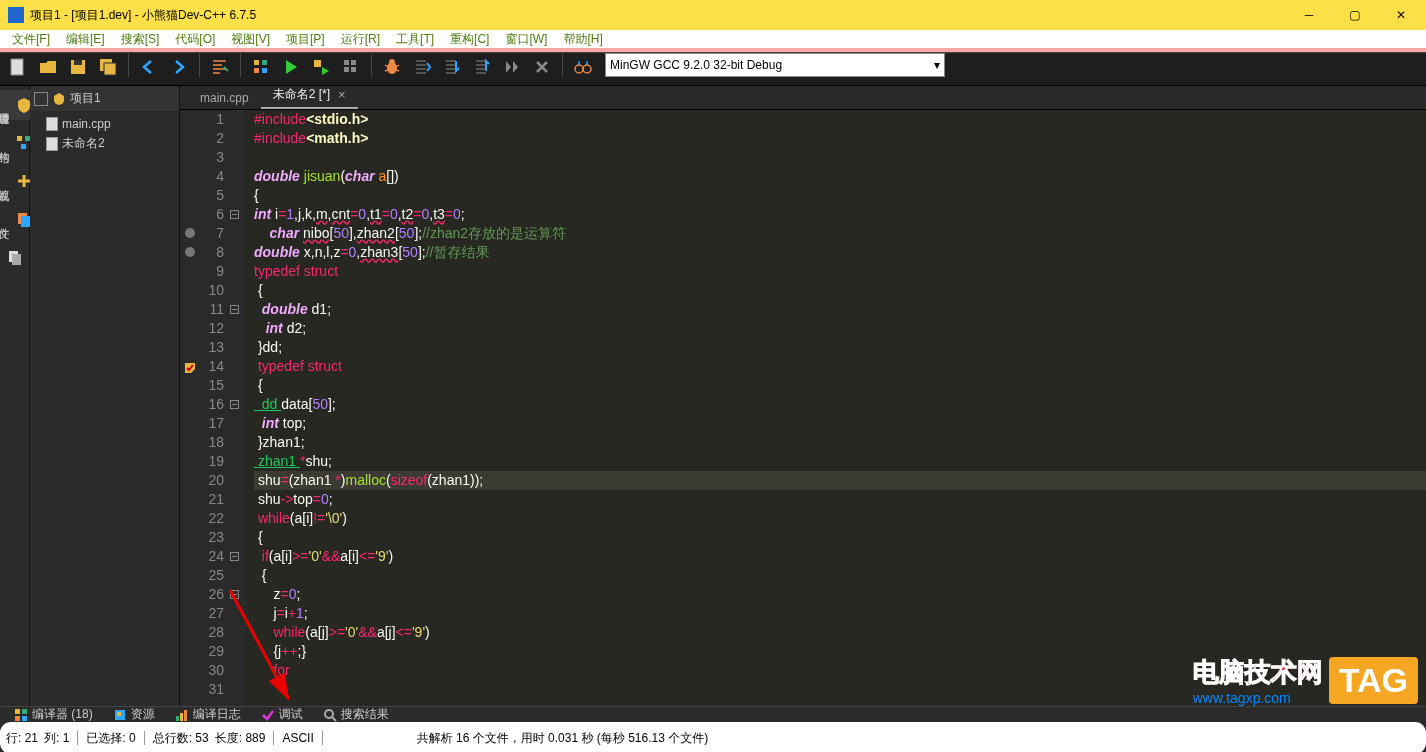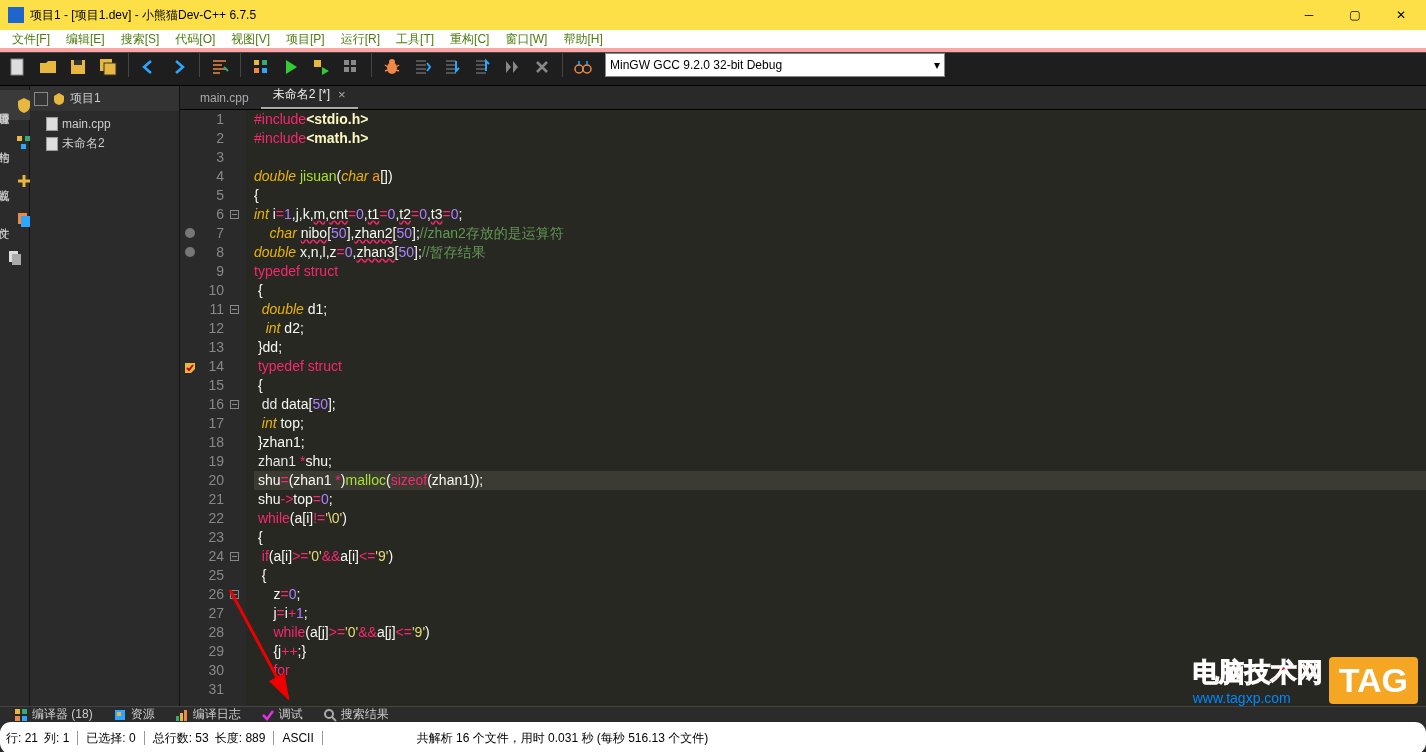--- a/index.html
+++ b/index.html
@@ -52,27 +52,27 @@
 .gut-fold { width: 16px; background: #2a2a2a; }
 .code-lines { flex: 1; padding-left: 8px; }
 .line { height: 19px; line-height: 19px; white-space: pre; }
 .bp-dot { width: 10px; height: 10px; background: #777; border-radius: 50%; display: inline-block; margin: 4px 0 0 5px; }
 .bp-check { width: 12px; height: 12px; display: inline-block; margin: 3px 0 0 4px; }
 .fold-box { width: 9px; height: 9px; border: 1px solid #888; display: inline-block; margin-top: 5px; position: relative; }
 .fold-box::before { content: ''; position: absolute; left: 1px; right: 1px; top: 3px; height: 1px; background: #888; }
 .hl-row { background: #3b3b33; }
 
 
-.kw { color: #eab308; font-style: italic; }
+.kw { color: #f0abfc; font-style: italic; font-weight: bold; }
 .kw2 { color: #f92672; }
 .pre { color: #f92672; }
 .incf { color: #fef9c3; font-weight: bold; }
 .str { color: #e6db74; }
 .num { color: #ae81ff; }
-.id { color: #e5e5e5; }
+.id { color: #22c55e; text-decoration: underline; }
 .fn { color: #a6e22e; }
 .pm { color: #fd971f; }
 .cm2 { color: #629755; }
 .wavy { text-decoration: wavy underline #f92672; }
 .op { color: #f92672; }
 .txt { color: #f8f8f2; }
 
 
 .arrow-svg { position: absolute; pointer-events: none; }
 

